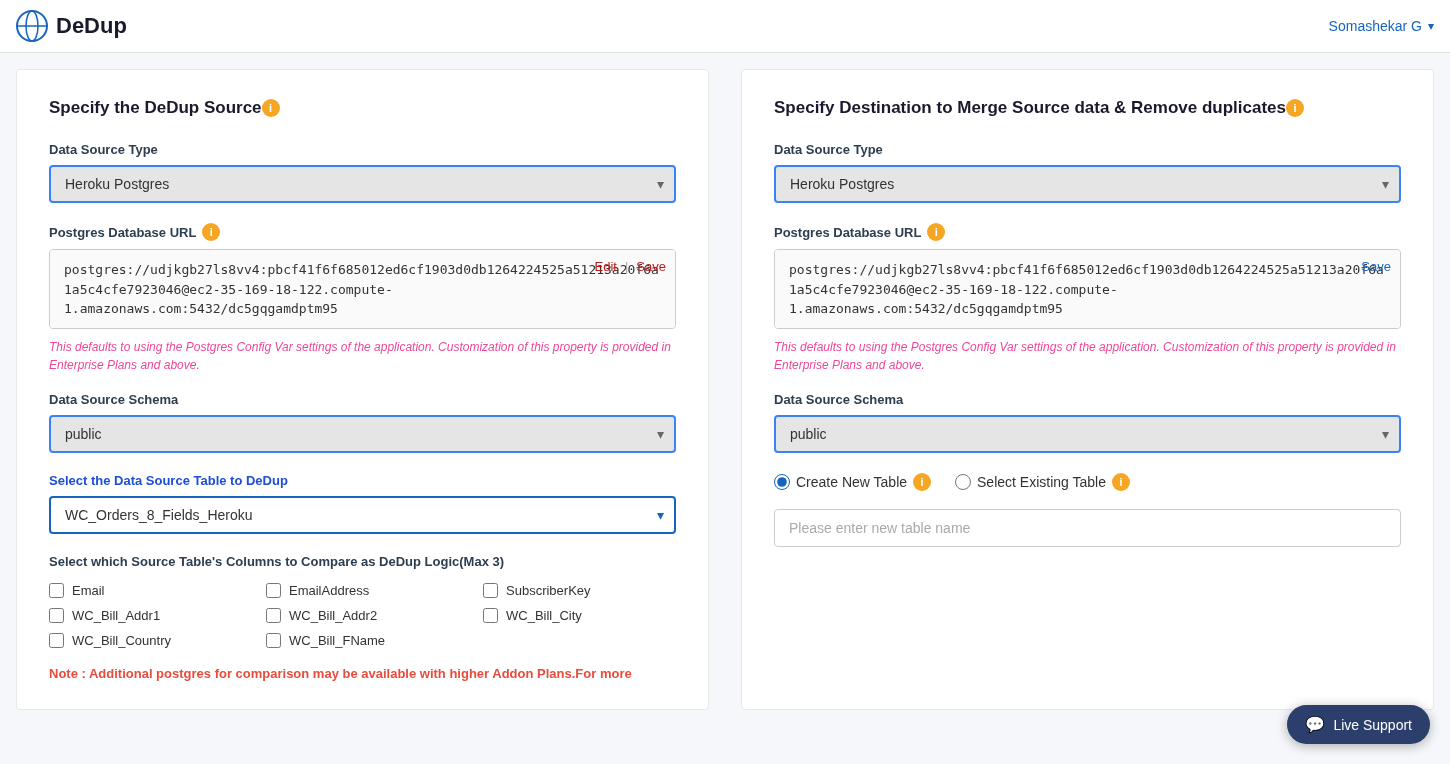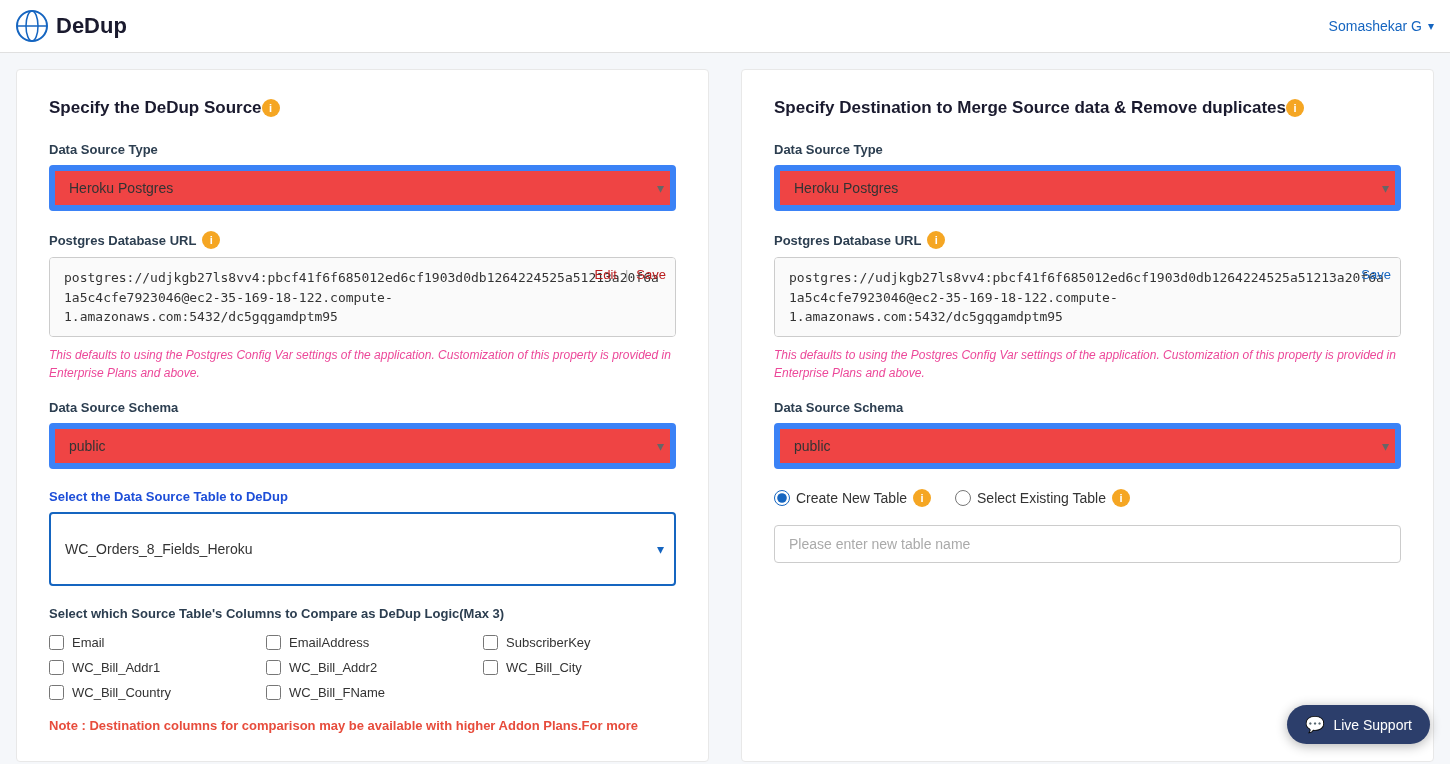--- a/index.html
+++ b/index.html
@@ -15,32 +15,32 @@
     
     .main { display: flex; gap: 0; padding: 0; }
     .panel { flex: 1; background: #fff; padding: 28px 32px; border: 1px solid #e8e8e8; margin: 16px; border-radius: 4px; }
 
     .panel-title { font-size: 17px; font-weight: 600; color: #1a1a2e; margin-bottom: 24px; display: flex; align-items: center; gap: 0; }
     .info-icon { display: inline-flex; align-items: center; justify-content: center; width: 18px; height: 18px; background: #f5a623; border-radius: 50%; color: #fff; font-size: 11px; font-weight: 700; cursor: pointer; }
 
     .field-label { font-size: 13px; font-weight: 600; color: #2c3e50; margin-bottom: 8px; display: flex; align-items: center; gap: 6px; }
 
     .select-wrapper { position: relative; margin-bottom: 20px; }
-    .select-control { width: 100%; padding: 9px 14px; border: 6px solid #3b82f6; border-radius: 4px; appearance: none; background: #ef4444; font-size: 14px; color: #333; cursor: pointer; }
+    .select-control { width: 100%; padding: 9px 14px; border: 2px solid #3b82f6; border-radius: 4px; appearance: none; background: #e5e5e5; font-size: 14px; color: #333; cursor: pointer; }
     .select-chevron { position: absolute; right: 12px; top: 50%; transform: translateY(-50%); pointer-events: none; color: #666; }
 
     .url-field-container { position: relative; margin-bottom: 6px; }
     .url-field { width: 100%; padding: 10px 14px; border: 1px solid #ccc; border-radius: 4px; font-size: 13px; color: #333; background: #fafafa; resize: none; height: 80px; line-height: 1.5; }
     .url-actions { position: absolute; right: 10px; top: 10px; display: flex; gap: 8px; font-size: 13px; }
     .url-action-btn { color: #b91c1c; cursor: pointer; background: none; border: none; font-size: 13px; padding: 0; }
     .url-separator { color: #aaa; }
 
     .helper-text { font-size: 12px; color: #ec4899; font-style: italic; line-height: 1.5; margin-bottom: 18px; }
 
-    .table-select-control { width: 100%; padding: 27px 14px; border: 2px solid #1565c0; border-radius: 4px; appearance: none; background: #fff; font-size: 14px; color: #333; cursor: pointer; }
+    .table-select-control { width: 100%; padding: 9px 14px; border: 2px solid #1565c0; border-radius: 4px; appearance: none; background: #fff; font-size: 14px; color: #333; cursor: pointer; }
 
     .columns-section-label { font-size: 13px; font-weight: 600; color: #2c3e50; margin-bottom: 14px; }
     .columns-grid { display: grid; grid-template-columns: 1fr 1fr 1fr; gap: 10px 24px; }
     .checkbox-row { display: flex; align-items: center; gap: 8px; font-size: 13px; color: #333; }
     .checkbox-row input[type=checkbox] { width: 15px; height: 15px; cursor: pointer; accent-color: #1565c0; }
 
     .note-text { font-size: 13px; color: #e74c3c; font-weight: 600; margin-top: 18px; }
 
     
     .radio-options { display: flex; align-items: center; gap: 24px; margin-bottom: 18px; }
@@ -155,21 +155,21 @@
         <div class="checkbox-row">
           <input type="checkbox" style="">
           <span>WC_Bill_Country</span>
         </div>
         <div class="checkbox-row">
           <input type="checkbox" style="">
           <span>WC_Bill_FName</span>
         </div>
       </div>
 
-    <div class="note-text">Note : Destination columns for comparison may be available with higher Addon Plans.For more</div>
+    <div class="note-text">Note : Additional postgres for comparison may be available with higher Addon Plans.For more</div>
   </div>
 
   <div class="panel">
     <div class="panel-title">
       <span>Specify Destination to Merge Source data &amp; Remove duplicates</span>
       <span class="info-icon">i</span>
     </div>
 
     
     <div class="field-label">

